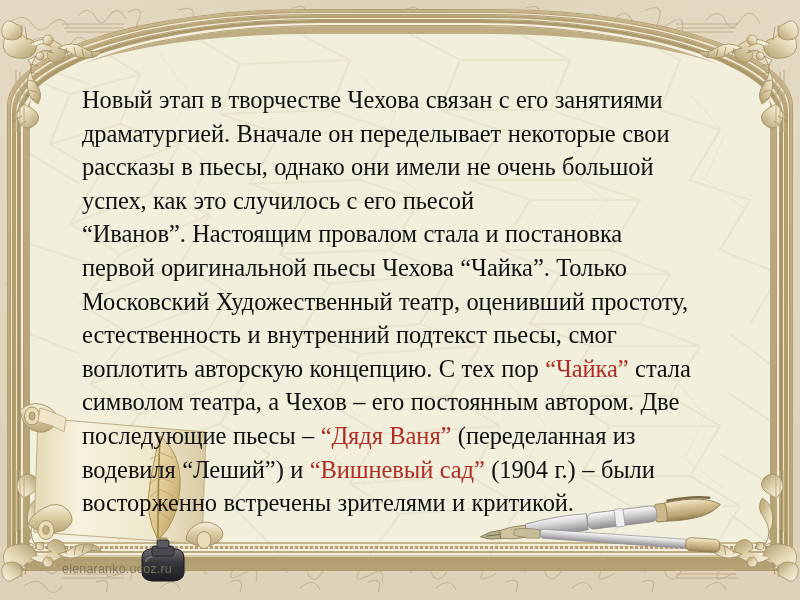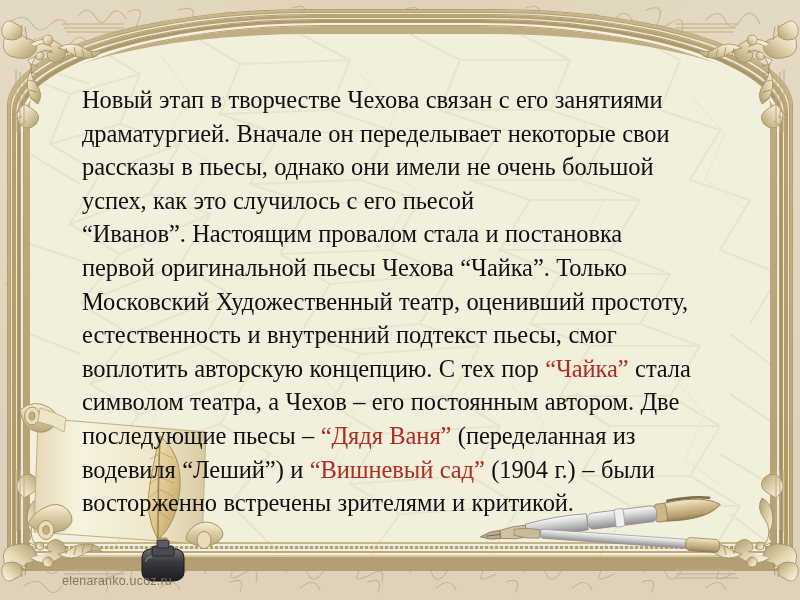--- a/index.html
+++ b/index.html
@@ -131,21 +131,21 @@
     letter-spacing: -0.1px;
     white-space: pre-wrap;
     word-spacing: 0.5px;
   }
   .hl { color: #b02b22; }
 
   
   .watermark {
     position: absolute;
     left: 62px;
-    bottom: 12px;
+    bottom: 24px;
     font-family: "Liberation Sans", "DejaVu Sans", sans-serif;
     font-size: 12.5px;
     color: #7d7259;
     letter-spacing: 0.2px;
     opacity: 0.95;
   }
 </style>
 </head>
 <body>
 

